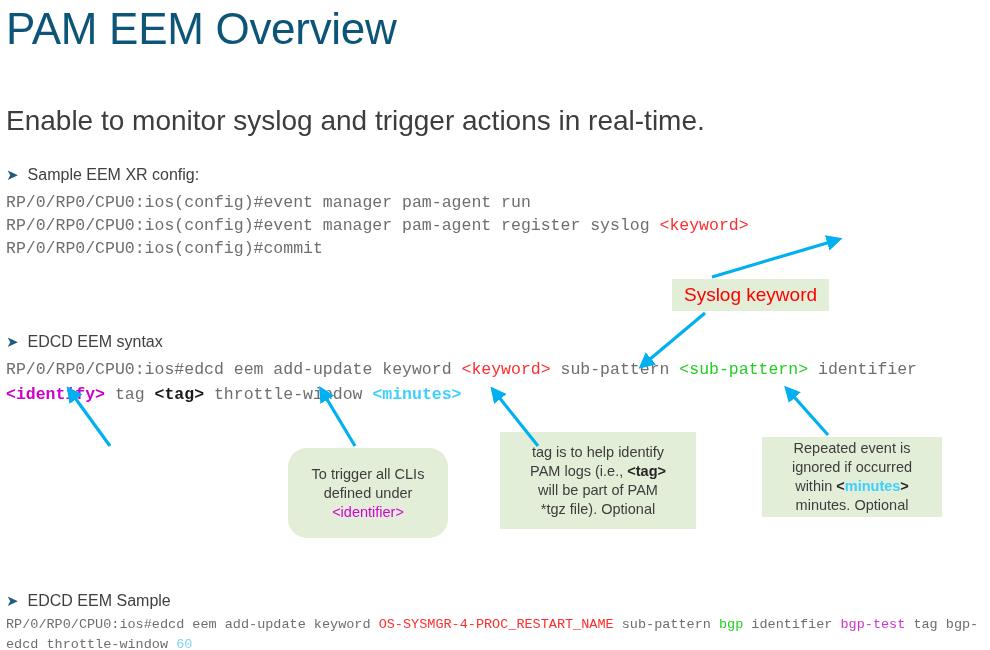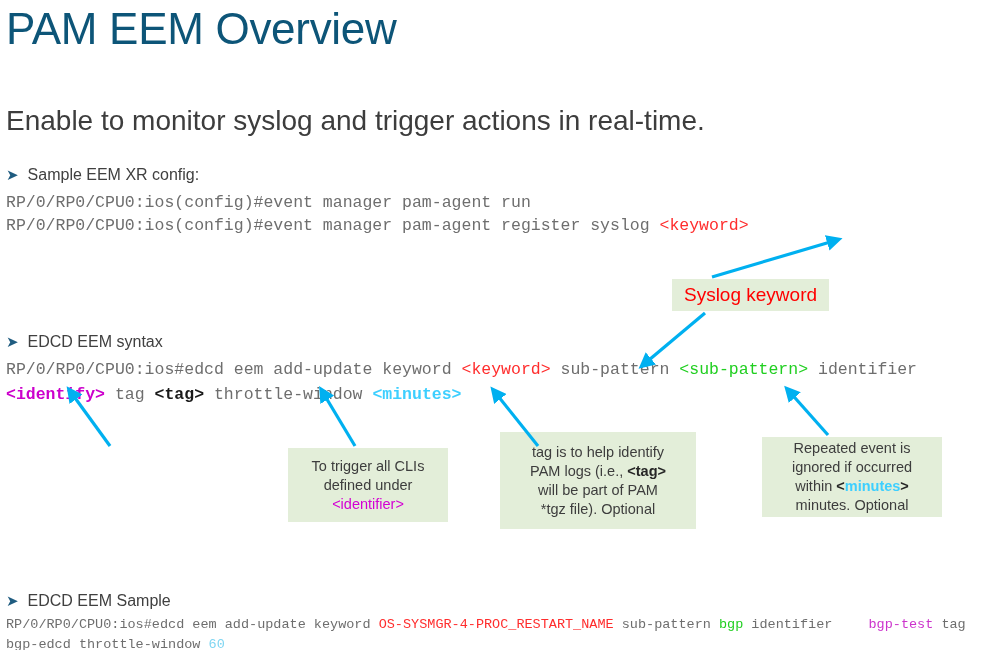--- a/index.html
+++ b/index.html
@@ -86,21 +86,21 @@
     font-family: "Liberation Mono", "DejaVu Sans Mono", monospace;
     font-size: 13.5px;
     line-height: 20px;
     color: #6e6e6e;
     white-space: pre-wrap;
     letter-spacing: 0px;
   }
   .kw-red   { color: #ff2d2d; }
   .kw-green { color: #21cf21; }
   .kw-purple{ color: #cc00cc; font-weight: bold; }
-  .kw-purple-plain { color: #cc33cc; margin-left: 28px; }
+  .kw-purple-plain { color: #cc33cc; }
   .kw-black { color: #1a1a1a; font-weight: bold; }
   .kw-cyan  { color: #3dcfff; font-weight: bold; }
   .kw-cyan-plain { color: #7fd6f2; }
 
   
   .callout {
     position: absolute;
     background: #e3eed9;
     box-sizing: border-box;
     display: flex;
@@ -152,34 +152,35 @@
 
   <div class="bullet-row" style="left:6px; top:166px;">
     <span class="bullet-marker">➤</span>
     <span class="bullet-text">Sample EEM XR config:</span>
   </div>
 
   <div class="code" style="left:6px; top:191px;"><span>RP/0/RP0/CPU0:ios(config)#event manager pam-agent run</span></div>
 
   <div class="code" style="left:6px; top:214px;"><span>RP/0/RP0/CPU0:ios(config)#event manager pam-agent register syslog </span><span class="kw-red">&lt;keyword&gt;</span></div>
 
+  <div class="code" style="left:6px; top:237px;"><span>RP/0/RP0/CPU0:ios(config)#commit</span></div>
 
   <div class="callout-keyword-box" style="left:672px; top:279px; width:157px; height:32px;">
     <span>Syslog keyword</span>
   </div>
 
   <div class="bullet-row" style="left:6px; top:333px;">
     <span class="bullet-marker">➤</span>
     <span class="bullet-text">EDCD EEM syntax</span>
   </div>
 
   <div class="code-wrap" style="left:6px; top:357px; width:952px;"><span>RP/0/RP0/CPU0:ios#edcd eem add-update keyword </span><span class="kw-red">&lt;keyword&gt;</span><span> sub-pattern </span><span class="kw-green">&lt;sub-pattern&gt;</span><span> identifier </span><span class="kw-purple">&lt;identify&gt;</span><span> tag </span><span class="kw-black">&lt;tag&gt;</span><span> throttle-window </span><span class="kw-cyan">&lt;minutes&gt;</span></div>
 
 
-  <div class="callout" style="left:288px; top:448px; width:160px; height:74px;">
+  <div class="callout" style="left:288px; top:448px; width:160px; height:90px;border-radius:19px;">
     <div class="line callout-sans">To trigger all CLIs</div>
     <div class="line callout-sans">defined under</div>
     <div class="line callout-sans identifier-purple">&lt;identifier&gt;</div>
   </div>
 
   <div class="callout" style="left:500px; top:432px; width:196px; height:97px;">
     <div class="line callout-sans">tag is to help identify</div>
     <div class="line callout-sans"><span>PAM logs (i.e., </span><span class="tag-bold">&lt;tag&gt;</span></div>
     <div class="line callout-sans">will be part of PAM</div>
     <div class="line callout-sans">*tgz file). Optional</div>

